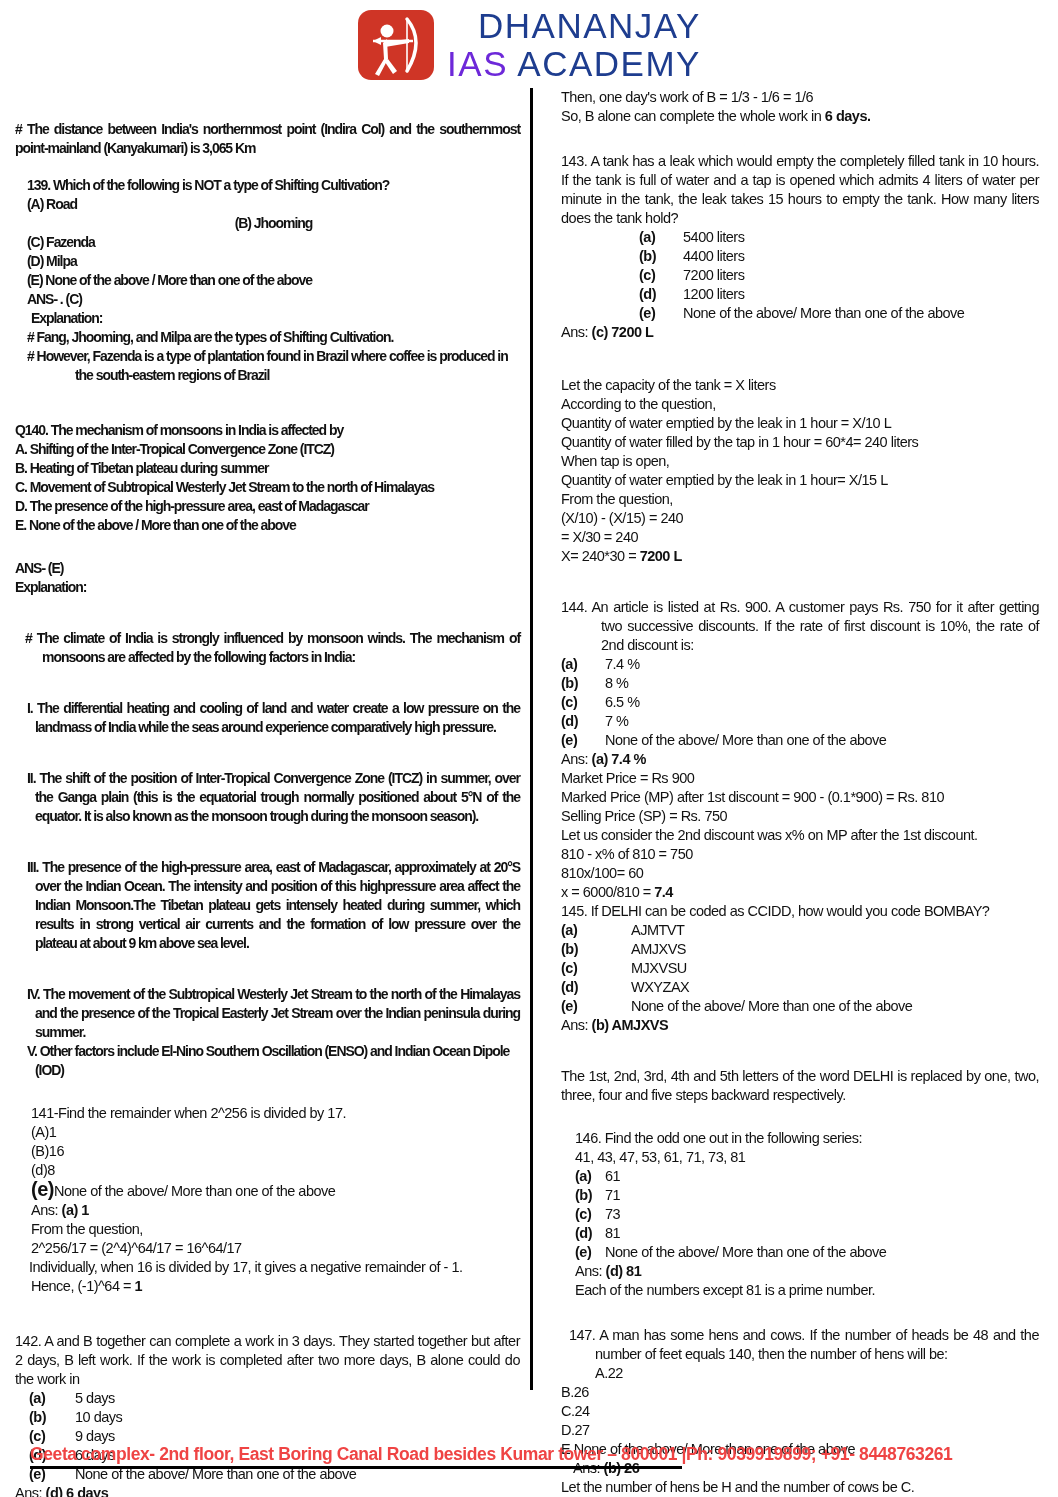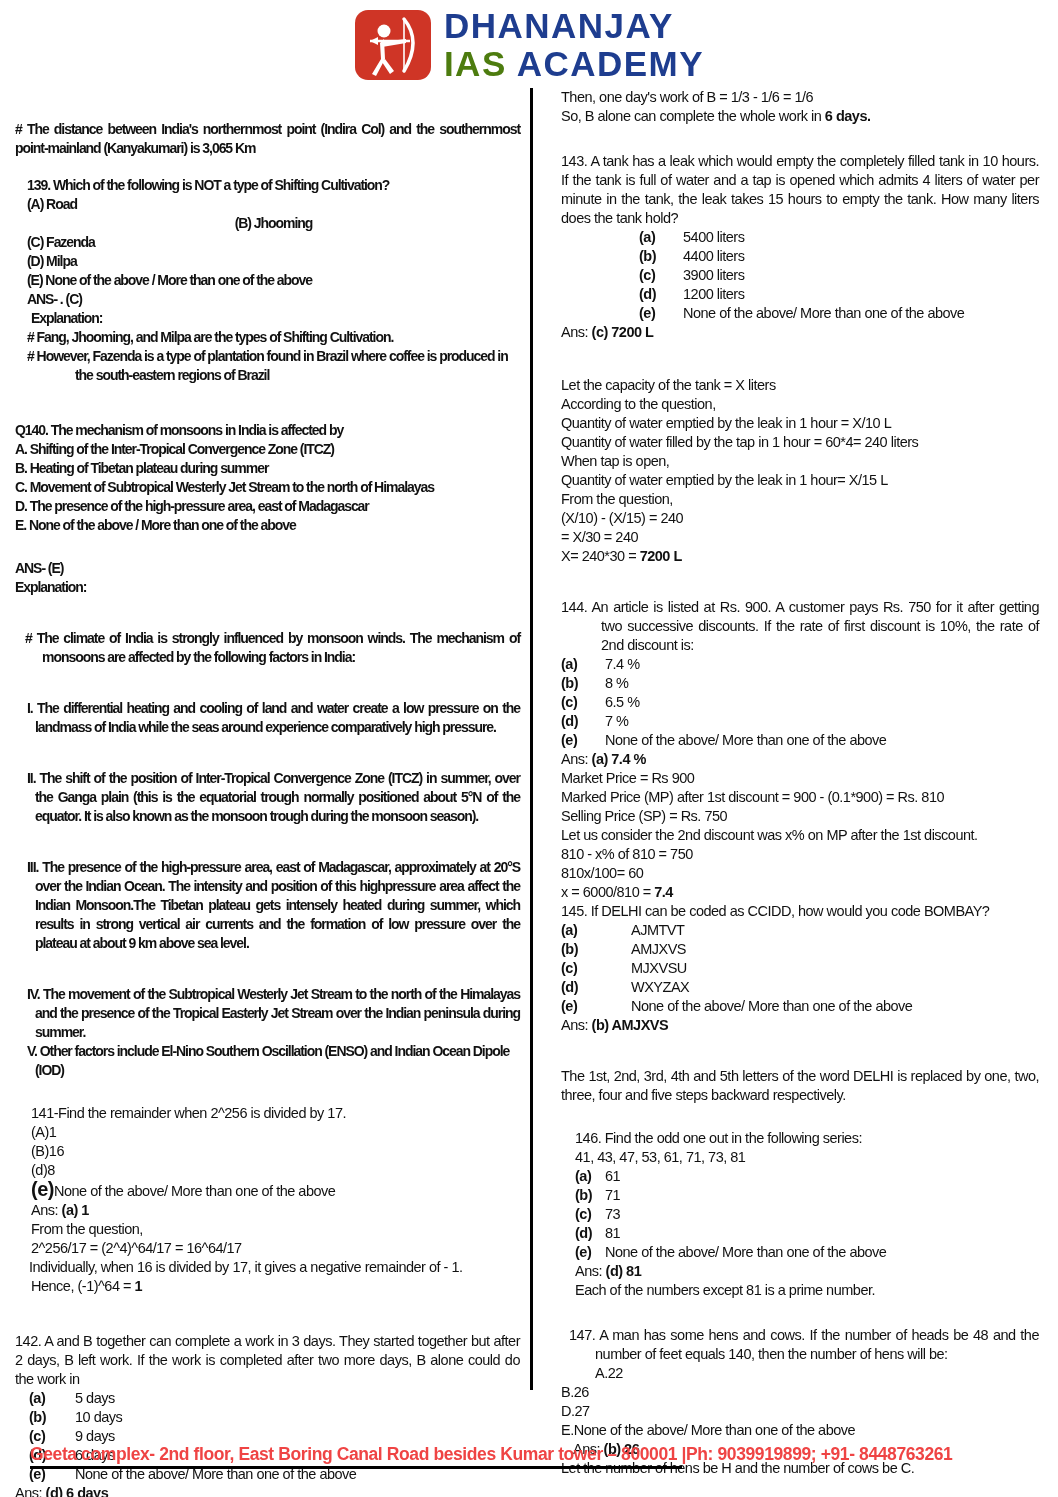--- a/index.html
+++ b/index.html
@@ -5,24 +5,24 @@
   html,body{margin:0;padding:0;}
   body{
     width:1058px;height:1497px;background:#ffffff;position:relative;overflow:hidden;
     font-family:"Liberation Sans", sans-serif;color:#111;
   }
   .page{position:absolute;inset:0;}
   
   .header{position:absolute;top:8px;left:0;width:100%;display:flex;justify-content:center;}
   .logo{display:flex;align-items:center;gap:12px;}
   .logo-badge{width:78px;height:72px;flex:0 0 auto;}
-  .logo-text{line-height:1;font-weight:bold;}
+  .logo-text{line-height:1;font-weight:normal;text-align:right;}
   .logo-l1{font-size:35px;letter-spacing:1.5px;color:#1e3d8f;}
   .logo-l2{font-size:35px;letter-spacing:1.5px;margin-top:3px;color:#1e3d8f;}
-  .logo-l2 .ias{color:#4d7c0f;}
+  .logo-l2 .ias{color:#6d28d9;}
   
   .cols{position:absolute;top:88px;left:15px;width:1028px;display:flex;}
   .col{font-size:14.5px;line-height:19px;letter-spacing:-0.5px;}
   .col-left{width:505px;}
   .vdiv{width:3px;height:1302px;background:#000;margin-left:10px;flex:0 0 auto;}
   .col-right{width:478px;margin-left:28px;}
   .ln{min-height:19px;}
   .ln.j{text-align:justify;margin-top:32px;}
   .ln.bs{font-weight:bold;font-size:14px;letter-spacing:-1.05px;}
   .b{font-weight:bold;}
@@ -109,21 +109,21 @@
         <div class="ln"><span>Remaining work is completed by A in two days.</span></div>
         <div class="ln"><span>Hence, one day work of A = 1/6</span></div>
       </div>
     <div class="vdiv"></div>
     <div class="col col-right">
         <div class="ln"><span>Then, one day's work of B = 1/3 - 1/6 = 1/6</span></div>
         <div class="ln"><span>So, B alone can complete the whole work in </span><span class="b">6 days.</span></div>
         <div class="ln j" style="margin-top: 26px;"><span>143. A tank has a leak which would empty the completely filled tank in 10 hours. If the tank is full of water and a tap is opened which admits 4 liters of water per minute in the tank, the leak takes 15 hours to empty the tank. How many liters does the tank hold?</span></div>
         <div class="ln" style="padding-left: 78px;"><span class="b iw" style="min-width: 44px;">(a)</span><span>5400 liters</span></div>
         <div class="ln" style="padding-left: 78px;"><span class="b iw" style="min-width: 44px;">(b)</span><span>4400 liters</span></div>
-        <div class="ln" style="padding-left: 78px;"><span class="b iw" style="min-width: 44px;">(c)</span><span>3900 liters</span></div>
+        <div class="ln" style="padding-left: 78px;"><span class="b iw" style="min-width: 44px;">(c)</span><span>7200 liters</span></div>
         <div class="ln" style="padding-left: 78px;"><span class="b iw" style="min-width: 44px;">(d)</span><span>1200 liters</span></div>
         <div class="ln" style="padding-left: 78px;"><span class="b iw" style="min-width: 44px;">(e)</span><span>None of the above/ More than one of the above</span></div>
         <div class="ln"><span>Ans: </span><span class="b">(c) 7200 L</span></div>
         <div class="ln" style="margin-top: 34px;"><span>Let the capacity of the tank = X liters</span></div>
         <div class="ln"><span>According to the question,</span></div>
         <div class="ln"><span>Quantity of water emptied by the leak in 1 hour = X/10 L</span></div>
         <div class="ln"><span>Quantity of water filled by the tap in 1 hour = 60*4= 240 liters</span></div>
         <div class="ln"><span>When tap is open,</span></div>
         <div class="ln"><span>Quantity of water emptied by the leak in 1 hour= X/15 L</span></div>
         <div class="ln"><span>From the question,</span></div>
@@ -157,20 +157,21 @@
         <div class="ln" style="padding-left: 14px;"><span class="b iw" style="min-width: 30px;">(a)</span><span>61</span></div>
         <div class="ln" style="padding-left: 14px;"><span class="b iw" style="min-width: 30px;">(b)</span><span>71</span></div>
         <div class="ln" style="padding-left: 14px;"><span class="b iw" style="min-width: 30px;">(c)</span><span>73</span></div>
         <div class="ln" style="padding-left: 14px;"><span class="b iw" style="min-width: 30px;">(d)</span><span>81</span></div>
         <div class="ln" style="padding-left: 14px;"><span class="b iw" style="min-width: 30px;">(e)</span><span>None of the above/ More than one of the above</span></div>
         <div class="ln" style="padding-left: 14px;"><span>Ans: </span><span class="b">(d) 81</span></div>
         <div class="ln" style="padding-left: 14px;"><span>Each of the numbers except 81 is a prime number.</span></div>
         <div class="ln j" style="margin-top: 26px; padding-left: 34px; text-indent: -26px;"><span>147. A man has some hens and cows. If the number of heads be 48 and the number of feet equals 140, then the number of hens will be:</span></div>
         <div class="ln" style="padding-left: 34px;"><span>A.22</span></div>
         <div class="ln"><span>B.26</span></div>
+        <div class="ln"><span>C.24</span></div>
         <div class="ln"><span>D.27</span></div>
         <div class="ln"><span>E.None of the above/ More than one of the above</span></div>
         <div class="ln" style="padding-left: 12px;"><span>Ans: </span><span class="b">(b) 26</span></div>
         <div class="ln"><span>Let the number of hens be H and the number of cows be C.</span></div>
       </div>
   </div>
 
   <div class="footer">
     <span class="u">Geeta complex- 2nd floor, East Boring Canal Road besides Kumar tower – 800001 </span><span>|Ph: 9039919899; +91- 8448763261</span>
   </div>

